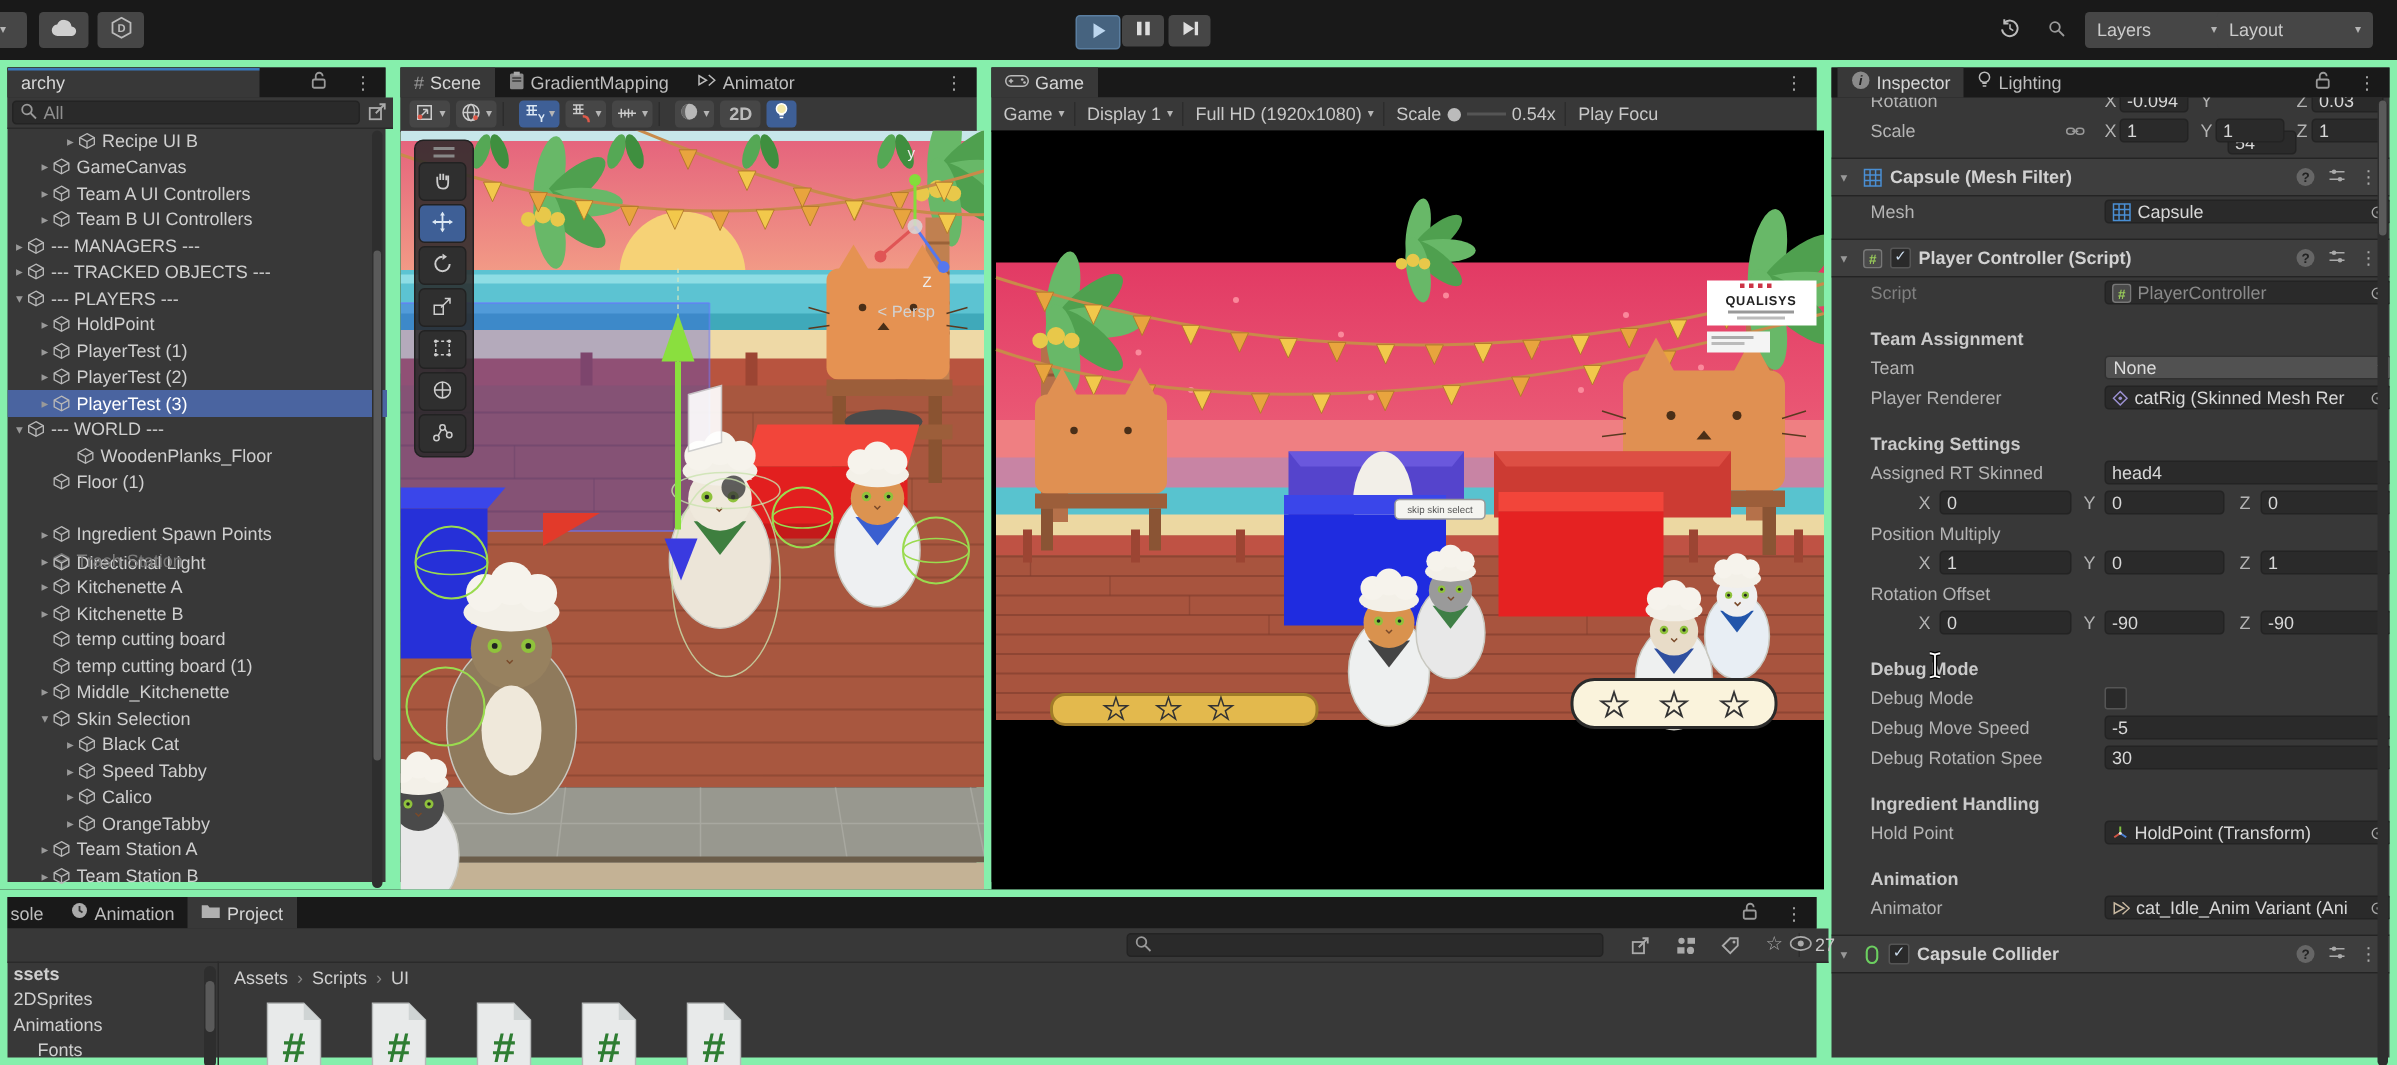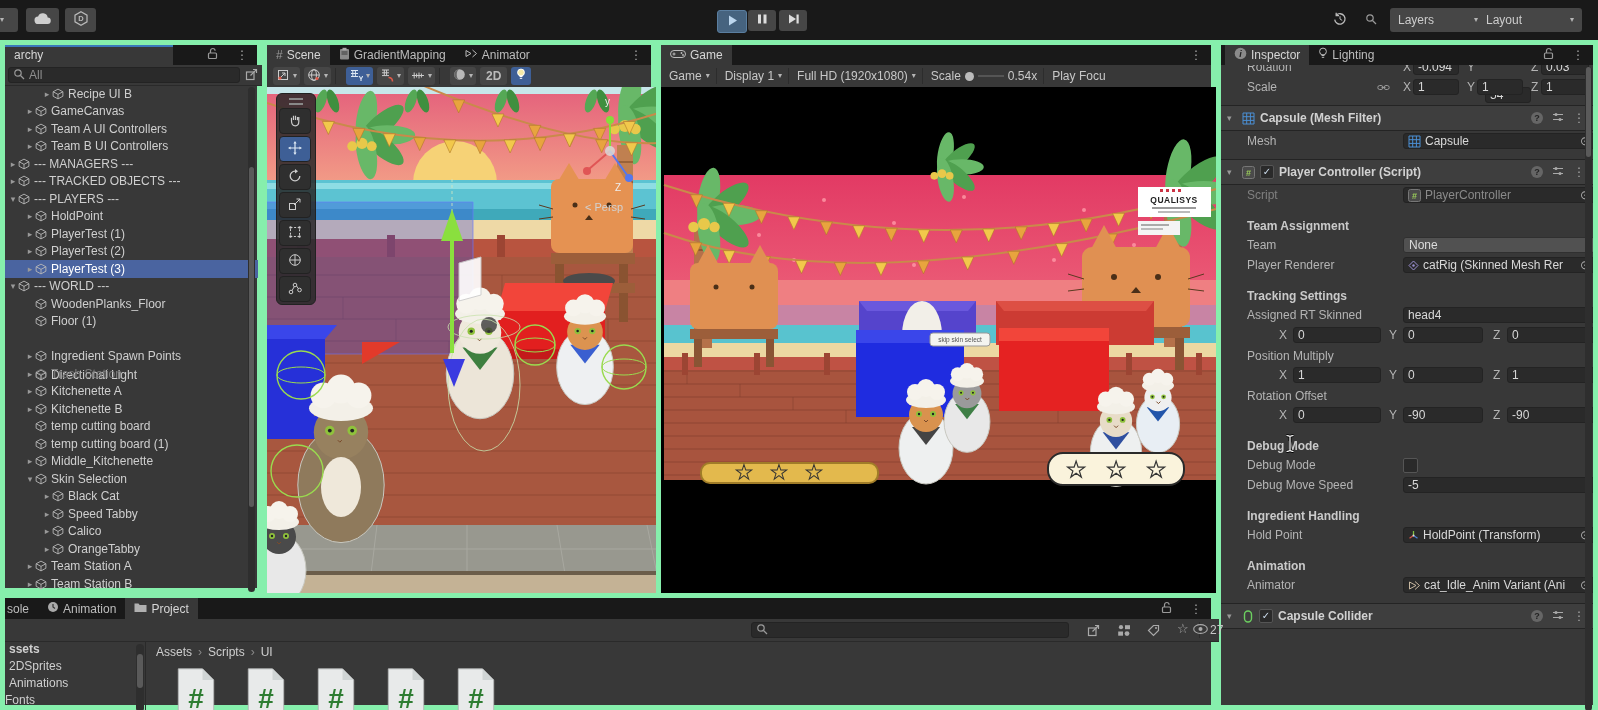--- a/index.html
+++ b/index.html
@@ -246,21 +246,21 @@
         <div class="tree-row" style="top: 192.5px;">
           <span class="arr" style="margin-left: 3px;">▾</span>
           <span style="display: inline-flex;">
             <svg width="12" height="12" viewBox="0 0 16 16">
               <path d="M8 1.5 14.5 5v6L8 14.5 1.5 11V5Z" fill="none" stroke="#b8b8b8" stroke-width="1.2"></path>
               <path d="M1.5 5 8 8.5 14.5 5M8 8.5v6" fill="none" stroke="#b8b8b8" stroke-width="1.2"></path>
             </svg>
           </span>
           <span class="tree-label">--- WORLD ---</span>
         </div>
-        <div class="tree-row" style="top: 210px;">
+        <div class="tree-row" style="top: 210px; padding-left: 16px;">
           <span class="arr" style="margin-left: 20px;"></span>
           <span style="display: inline-flex;">
             <svg width="12" height="12" viewBox="0 0 16 16">
               <path d="M8 1.5 14.5 5v6L8 14.5 1.5 11V5Z" fill="none" stroke="#b8b8b8" stroke-width="1.2"></path>
               <path d="M1.5 5 8 8.5 14.5 5M8 8.5v6" fill="none" stroke="#b8b8b8" stroke-width="1.2"></path>
             </svg>
           </span>
           <span class="tree-label">WoodenPlanks_Floor</span>
         </div>
         <div class="tree-row" style="top: 227.5px;">
@@ -1250,20 +1250,24 @@
           </div>
           <div class="ins-header">Debug Mode</div>
           <div class="ins-row">
             <span class="ins-label">Debug Mode</span>
             <span style="position: absolute; left: 182px; top: 3px; width: 13px; height: 13px; background: rgb(42, 42, 42); border: 1px solid rgb(85, 85, 85); border-radius: 2px;"></span>
           </div>
           <div class="ins-row">
             <span class="ins-label">Debug Move Speed</span>
             <div class="ifield" style="position: absolute; left: 182px; width: 192px; top: 2px;">-5</div>
           </div>
+          <div class="ins-row">
+            <span class="ins-label">Debug Rotation Spee</span>
+            <div class="ifield" style="position: absolute; left: 182px; width: 192px; top: 2px;">30</div>
+          </div>
           <div class="ins-header">Ingredient Handling</div>
           <div class="ins-row">
             <span class="ins-label">Hold Point</span>
             <div class="ifield" style="position: absolute; left: 182px; top: 2px; width: 192px; gap: 4px;">
               <span style="display: inline-flex;">
                 <svg width="11" height="11" viewBox="0 0 11 11">
                   <path d="M5.5 5.5V1" stroke="#7fbf3f" stroke-width="1.3"></path>
                   <path d="M5.5 5.5 1.5 8.2" stroke="#d05545" stroke-width="1.3"></path>
                   <path d="M5.5 5.5 9.5 8.2" stroke="#4a7fd4" stroke-width="1.3"></path>
                   <circle cx="5.5" cy="5.5" r="1" fill="#ddd"></circle>
@@ -1368,21 +1372,21 @@
               <ellipse cx="7.5" cy="5" rx="6.8" ry="4.4" fill="none" stroke="#aaa" stroke-width="1.1"></ellipse>
               <circle cx="7.5" cy="5" r="2" fill="#aaa"></circle>
             </svg></span>
         <span>27</span>
       </div>
     </div>
     <div class="abs" id="projFolders" style="left:0;top:43px;width:130px;height:74px;overflow:hidden;">
         <div style="height: 17px; line-height: 17px; padding-left: 4px; color: rgb(207, 207, 207); white-space: nowrap; font-weight: bold;">ssets</div>
         <div style="height: 17px; line-height: 17px; padding-left: 4px; color: rgb(207, 207, 207); white-space: nowrap;">2DSprites</div>
         <div style="height: 17px; line-height: 17px; padding-left: 4px; color: rgb(207, 207, 207); white-space: nowrap;">Animations</div>
-        <div style="height: 17px; line-height: 17px; padding-left: 0; color: rgb(207, 207, 207); white-space: nowrap;">Fonts</div>
+        <div style="height: 17px; line-height: 17px; padding-left: 20px; color: rgb(207, 207, 207); white-space: nowrap;">Fonts</div>
         <div style="height: 17px; line-height: 17px; padding-left: 4px; color: rgb(207, 207, 207); white-space: nowrap;">Materials</div>
       </div>
     <div class="scroll" style="left:131px;top:46px;width:8px;height:68px;">
         <div class="hnd" style="top:10px;height:34px;"></div>
       </div>
     <div class="abs" style="left:140px;top:43px;width:1074px;height:74px;border-left:1px solid #2a2a2a;">
       <div class="abs" style="left:10px;top:4px;display:flex;gap:6px;align-items:center;color:#cfcfcf;">
         <span>Assets</span>
         <span style="color:#888">›</span>
         <span>Scripts</span>

